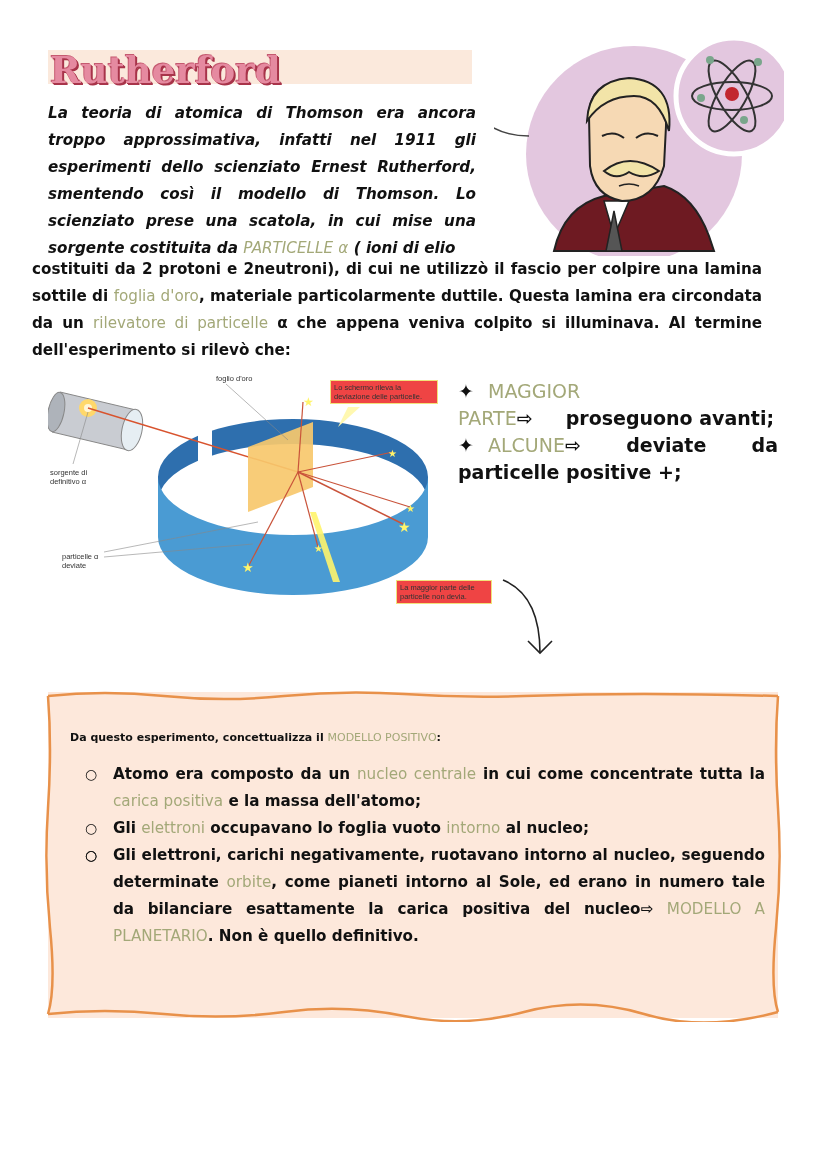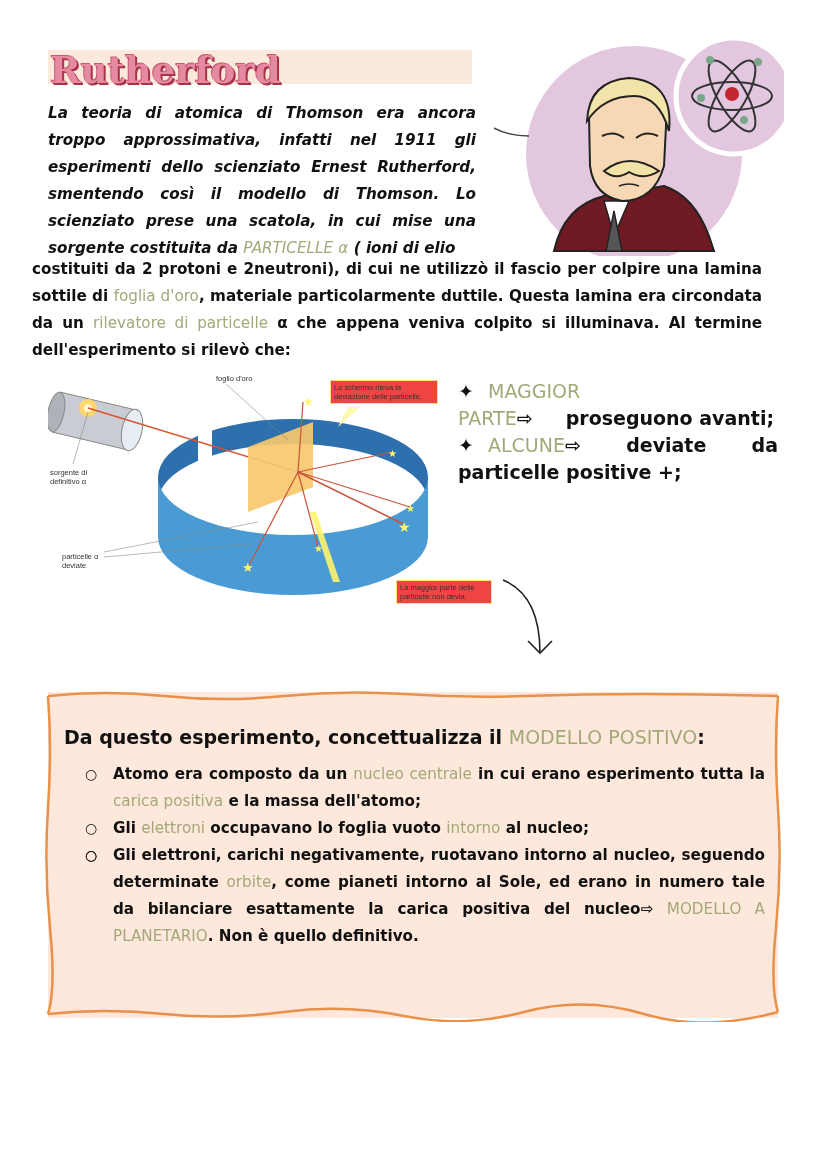--- a/index.html
+++ b/index.html
@@ -14,21 +14,21 @@
     .p1 { left: 48px; top: 100px; width: 428px; font-style: italic; }
     .p2 { left: 32px; top: 256px; width: 730px; }
     .portrait { position: absolute; left: 494px; top: 36px; width: 290px; height: 220px; }
     .diagram { position: absolute; left: 48px; top: 372px; width: 410px; height: 240px; }
     .results { position: absolute; left: 458px; top: 378px; width: 320px; font-weight: bold; font-size: 19px; line-height: 27px; text-align: justify; }
     .results .row { text-align-last: left; }
     .results .star { display: inline-block; width: 30px; }
     .arrow { position: absolute; left: 495px; top: 575px; width: 70px; height: 85px; }
     .box { position: absolute; left: 48px; top: 692px; width: 730px; height: 326px; background: #fde8db; }
     .box-border { position: absolute; left: 44px; top: 688px; width: 738px; height: 334px; }
-    .box-intro { position: absolute; left: 64px; top: 724px; font-weight: bold; font-size: 19px; line-height: 27px; }
+    .box-intro { position: absolute; left: 70px; top: 724px; font-weight: bold; font-size: 11px; line-height: 27px; }
     .box-list { position: absolute; left: 85px; top: 761px; width: 680px; margin: 0; padding: 0; list-style: none; }
     .box-list li { position: relative; padding-left: 28px; font-weight: bold; font-size: 15.2px; line-height: 27px; text-align: justify; }
     .box-list li .bullet { position: absolute; left: 0; top: 0; font-weight: normal; font-size: 14px; }
     .diagram-label { position: absolute; font-size: 7.5px; line-height: 9px; color: #333; font-family: "Liberation Sans", sans-serif; }
     .callout { position: absolute; background: #ef4444; border: 1.5px solid #f1e27a; font-size: 7.5px; line-height: 9px;
       color: #333; font-family: "Liberation Sans", sans-serif; padding: 2px 3px; }
   </style>
 </head>
 <body>
 
@@ -151,21 +151,21 @@
 <div class="box-intro">
   <span>Da questo esperimento, concettualizza il</span>
   <span class="hl">MODELLO POSITIVO</span><span>:</span>
 </div>
 
 <ul class="box-list">
   <li>
     <span class="bullet">○</span>
     <span>Atomo era composto da un</span>
     <span class="hl">nucleo centrale</span>
-    <span>in cui erano esperimento tutta la</span>
+    <span>in cui come concentrate tutta la</span>
     <span class="hl">carica positiva</span>
     <span>e la massa dell'atomo;</span>
   </li>
   <li>
     <span class="bullet">○</span>
     <span>Gli</span>
     <span class="hl">elettroni</span>
     <span>occupavano lo foglia vuoto</span>
     <span class="hl">intorno</span>
     <span>al nucleo;</span>

